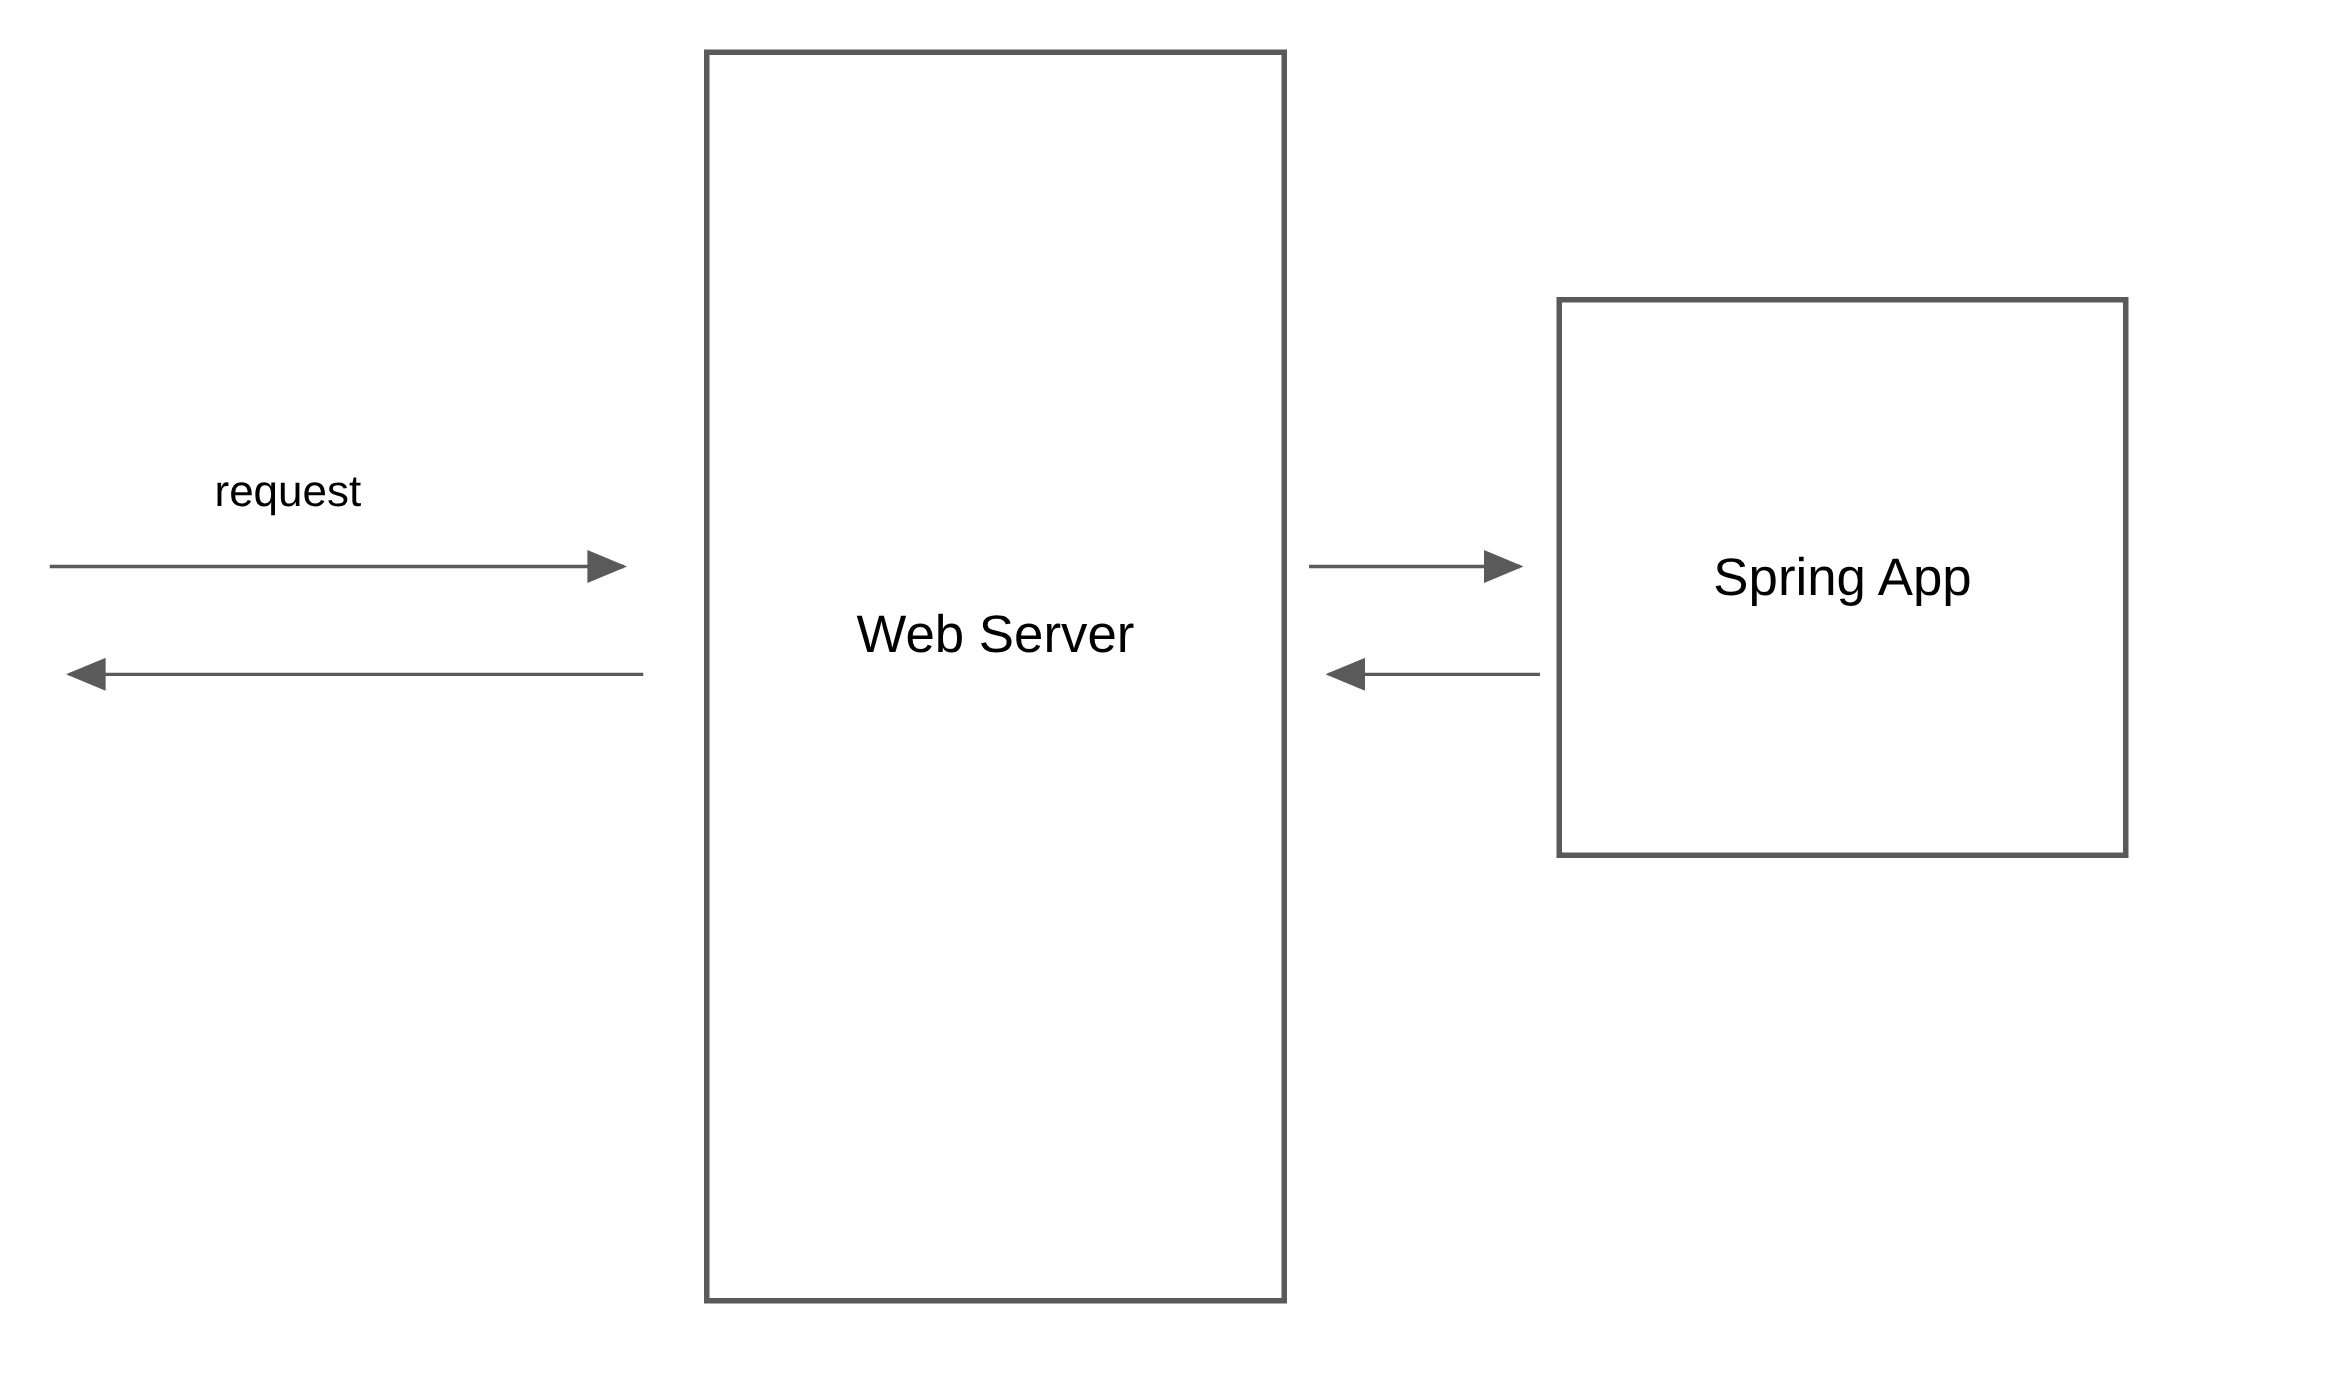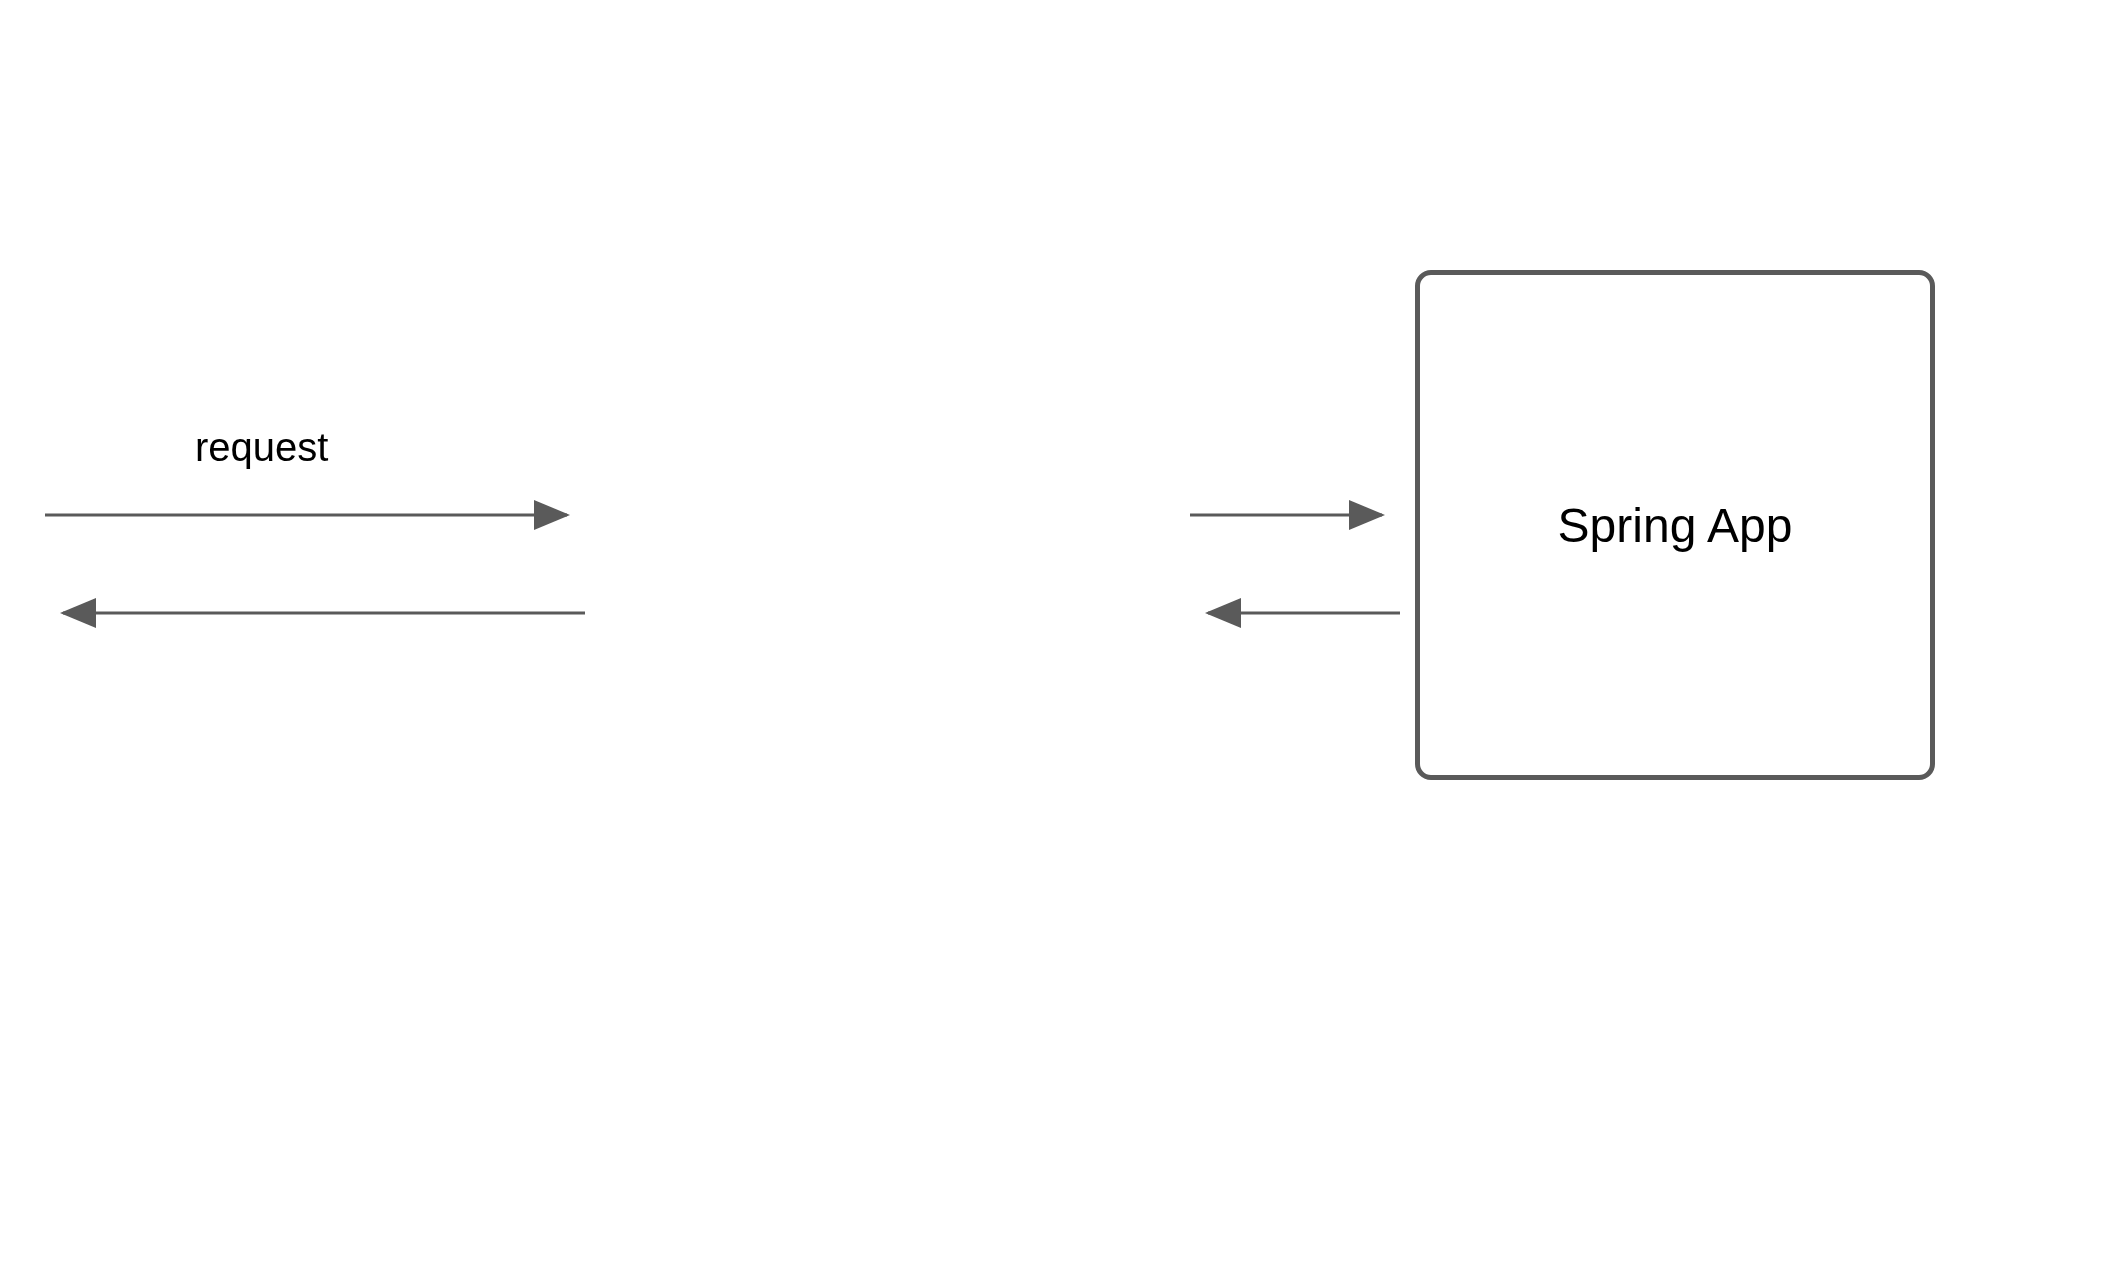--- a/index.html
+++ b/index.html
@@ -39,21 +39,20 @@
       position: absolute;
       top: 500px;
       width: 100%;
       text-align: center;
     }
     .spring-app-box {
       left: 1415px;
       top: 270px;
       width: 520px;
       height: 510px;
-      border-radius: 16px;
     }
     .arrow-label {
       position: absolute;
       font-size: 40px;
       color: #000000;
     }
     .request-label {
       left: 195px;
       top: 425px;
     }
@@ -63,20 +62,23 @@
     }
     svg.arrow {
       position: absolute;
     }
   </style>
 </head>
 <body>
 
 <div class="diagram-container">
 
+  <div class="box web-server-box">
+    <div class="web-server-label">Web Server</div>
+  </div>
 
   <div class="box spring-app-box">
     <span>Spring App</span>
   </div>
 
   <div class="arrow-label request-label">request</div>
 
 
   <svg class="arrow" style="left:45px; top:500px;" width="540" height="30">
     <defs>

